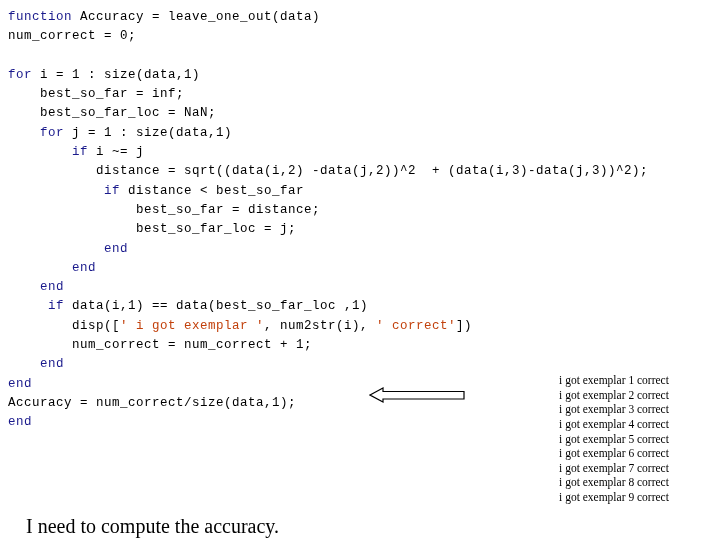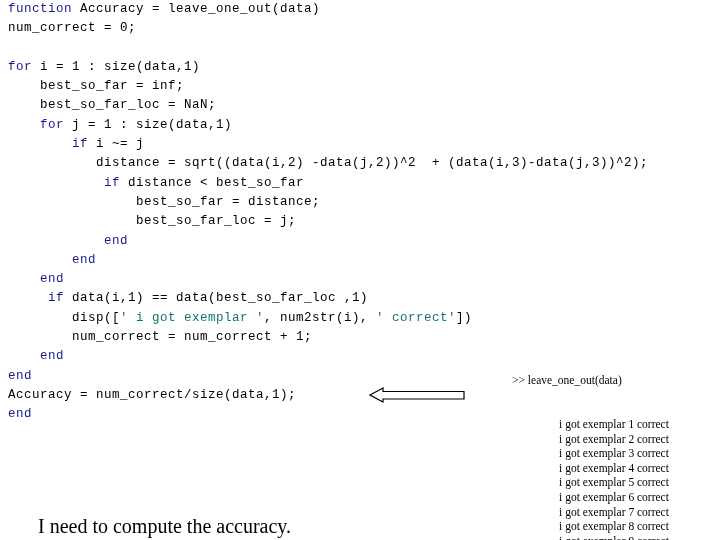--- a/index.html
+++ b/index.html
@@ -12,32 +12,32 @@
     height: 540px;
     position: relative;
     overflow: hidden;
     font-family: "Liberation Sans", sans-serif;
   }
 
   
   #code-block {
     position: absolute;
     left: 8px;
-    top: 0;
+    top: 8px;
     width: 700px;
     font-family: "Liberation Mono", "DejaVu Sans Mono", monospace;
     font-size: 12.5px;
     line-height: 19.3px;
     letter-spacing: 0.5px;
     white-space: pre;
     color: #000000;
   }
   #code-block .ln { display: block; height: 19.3px; }
   .kw   { color: #1a1a8c; }   
-  .str  { color: #0f766e; }   
+  .str  { color: #c2410c; }   
   .pln  { color: #000000; }
 
   
   #callout-arrow {
     position: absolute;
     left: 369px;
     top: 386px;
     width: 96px;
     height: 18px;
   }
@@ -46,21 +46,21 @@
   #annotation {
     position: absolute;
     left: 26px;
     top: 464px;
     font-family: "Liberation Serif", "DejaVu Serif", serif;
     font-size: 20px;
     line-height: 25px;
     color: #000000;
     white-space: pre;
   }
-  #annotation .aline { display: block; margin-left: 12px; }
+  #annotation .aline { display: block; }
 
   
   #console-output {
     position: absolute;
     left: 512px;
     top: 344px;
     width: 200px;
     font-family: "Liberation Serif", "DejaVu Serif", serif;
     font-size: 11.5px;
     line-height: 14.6px;
@@ -81,17 +81,16 @@
     <polygon points="1,9 14,2 14,5.5 95,5.5 95,13 14,13 14,16" fill="#ffffff" stroke="#000000" stroke-width="1.2" stroke-linejoin="miter"></polygon>
   </svg>
 </div>
 
 <div id="annotation">
   <span class="aline">I need to compute the accuracy.</span>
   
 </div>
 
 <div id="console-output">
-  <span class="cline prompt-line">&gt;&gt; leave_one_out(data)</span>
   <span id="console-lines"><span class="cline out-line">i got exemplar 1 correct</span><span class="cline out-line">i got exemplar 2 correct</span><span class="cline out-line">i got exemplar 3 correct</span><span class="cline out-line">i got exemplar 4 correct</span><span class="cline out-line">i got exemplar 5 correct</span><span class="cline out-line">i got exemplar 6 correct</span><span class="cline out-line">i got exemplar 7 correct</span><span class="cline out-line">i got exemplar 8 correct</span><span class="cline out-line">i got exemplar 9 correct</span></span>
   
   
 </div>
 
 </body></html>

